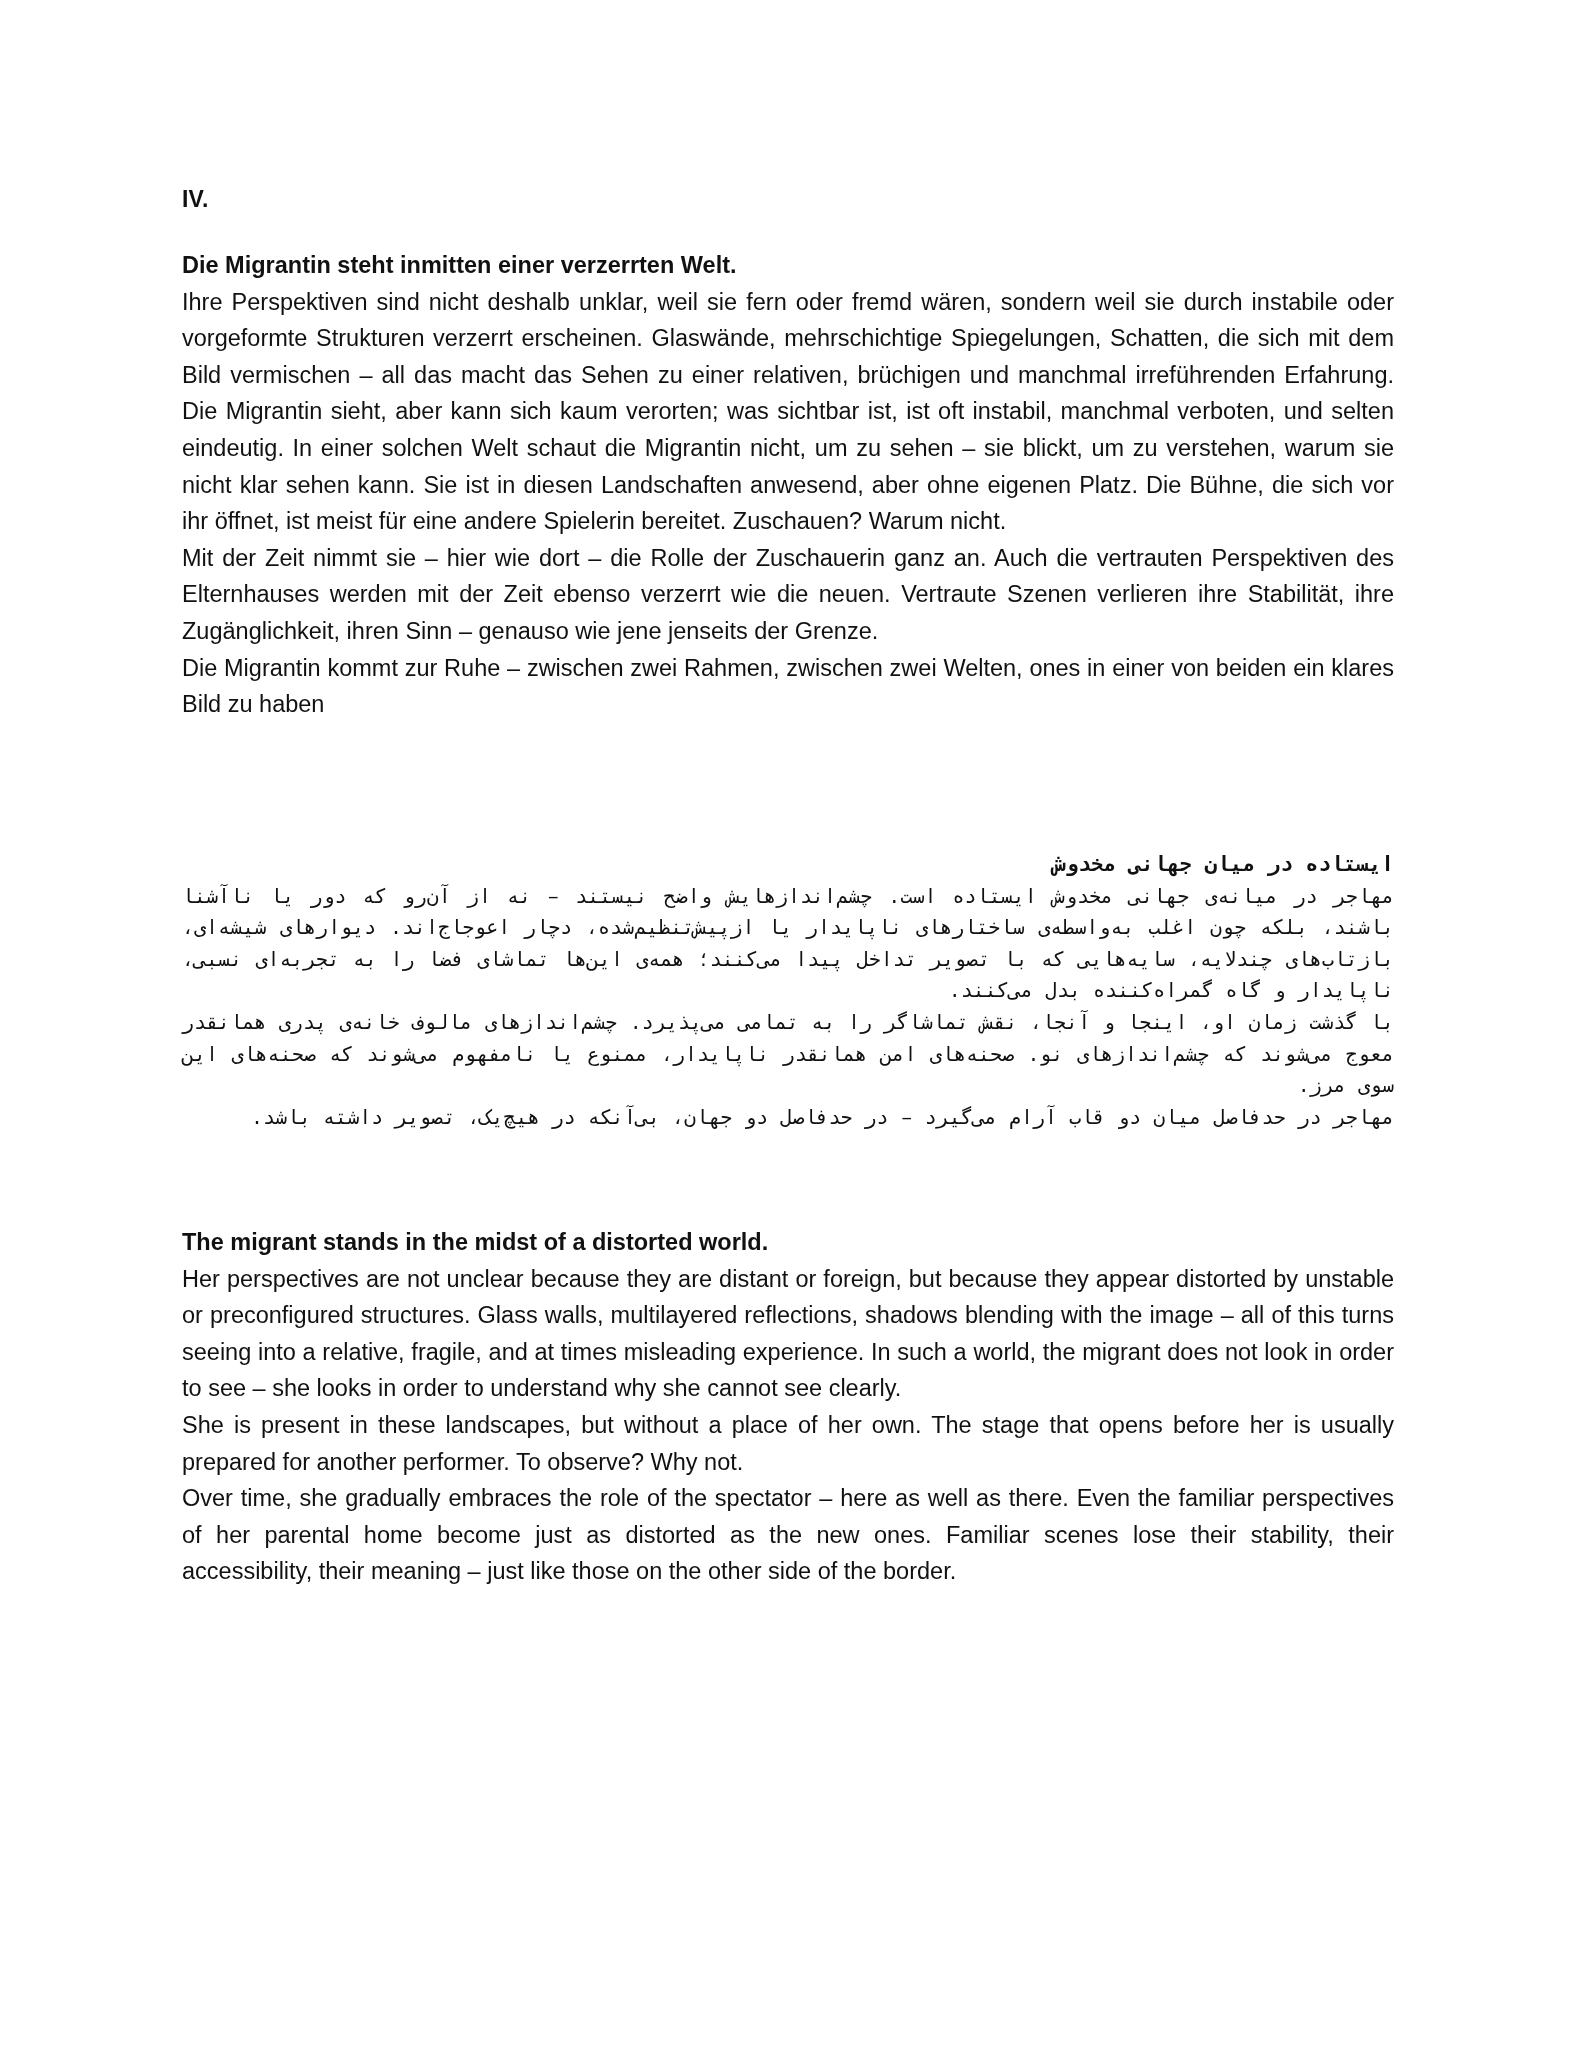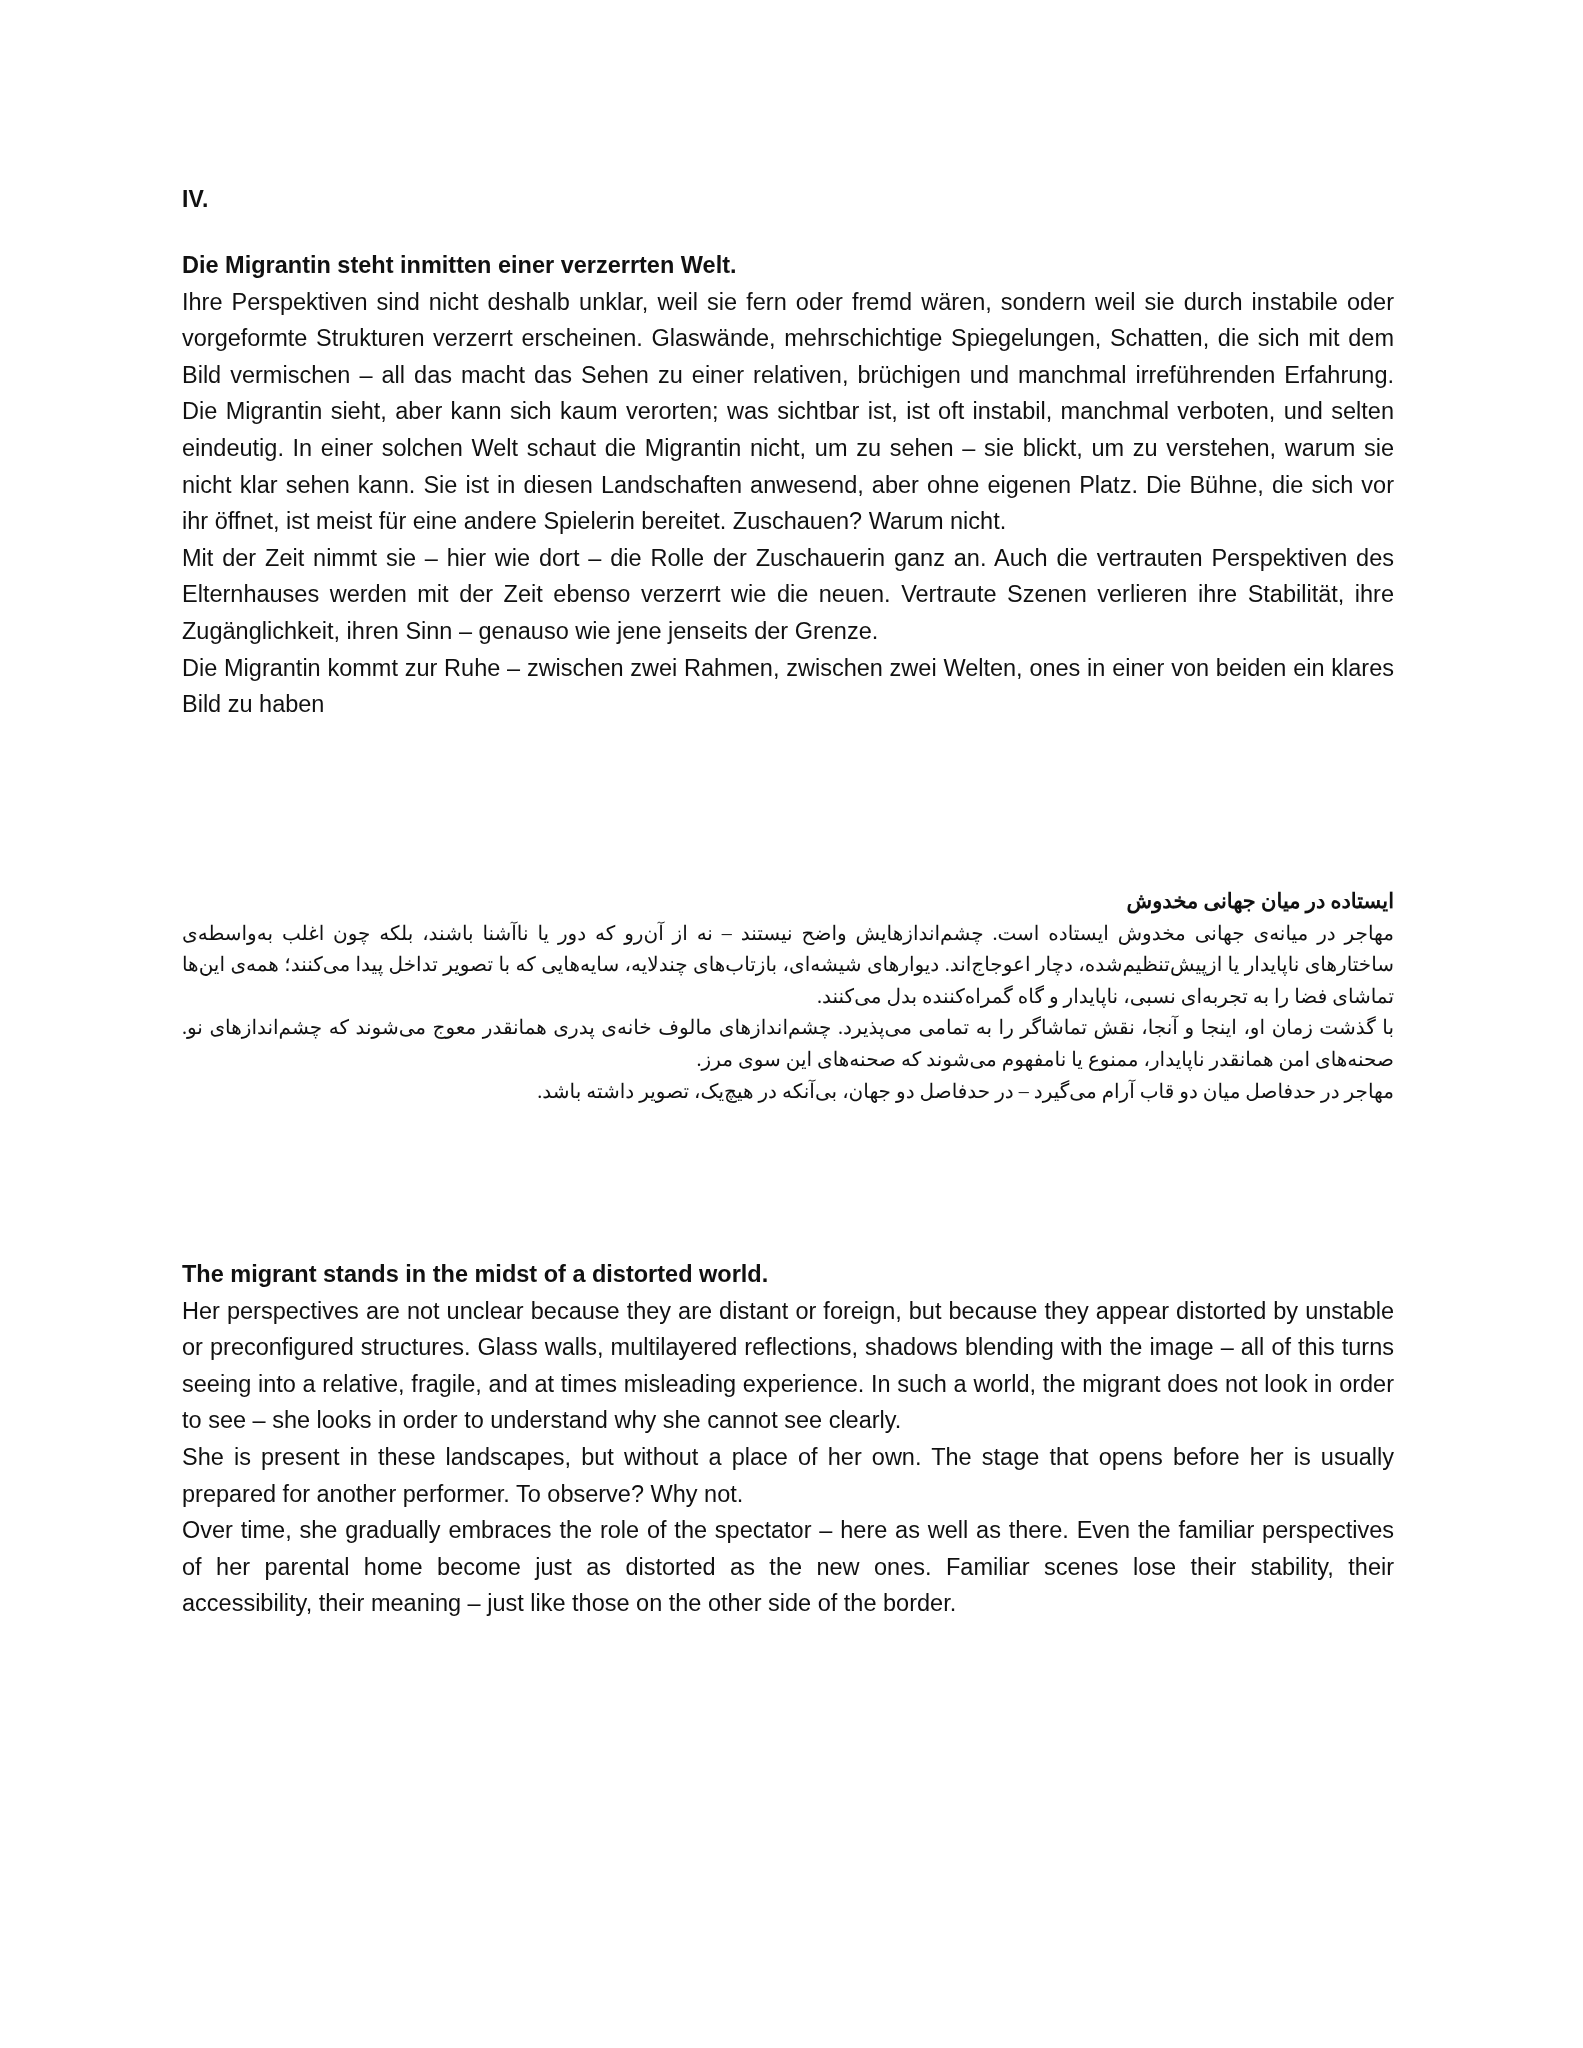--- a/index.html
+++ b/index.html
@@ -40,29 +40,28 @@
     .block p {
       margin: 0;
       text-align: justify;
       text-align-last: left;
     }
     .block .heading {
       font-weight: bold;
       text-align: left;
     }
     .de { top: 247px; }
-    .en { top: 1256px; }
+    .en { top: 1224px; }
 
     .fa {
       top: 850px;
       direction: rtl;
-      font-family: Liberation Serif, serif;
+      font-family: Liberation Mono, monospace;
       font-size: 20px;
       line-height: 31.6px;
-      margin-top: 36px;
     }
     .fa p {
       text-align: justify;
       text-align-last: right;
     }
     .fa .heading {
       text-align: right;
       font-size: 21px;
     }
   </style>

